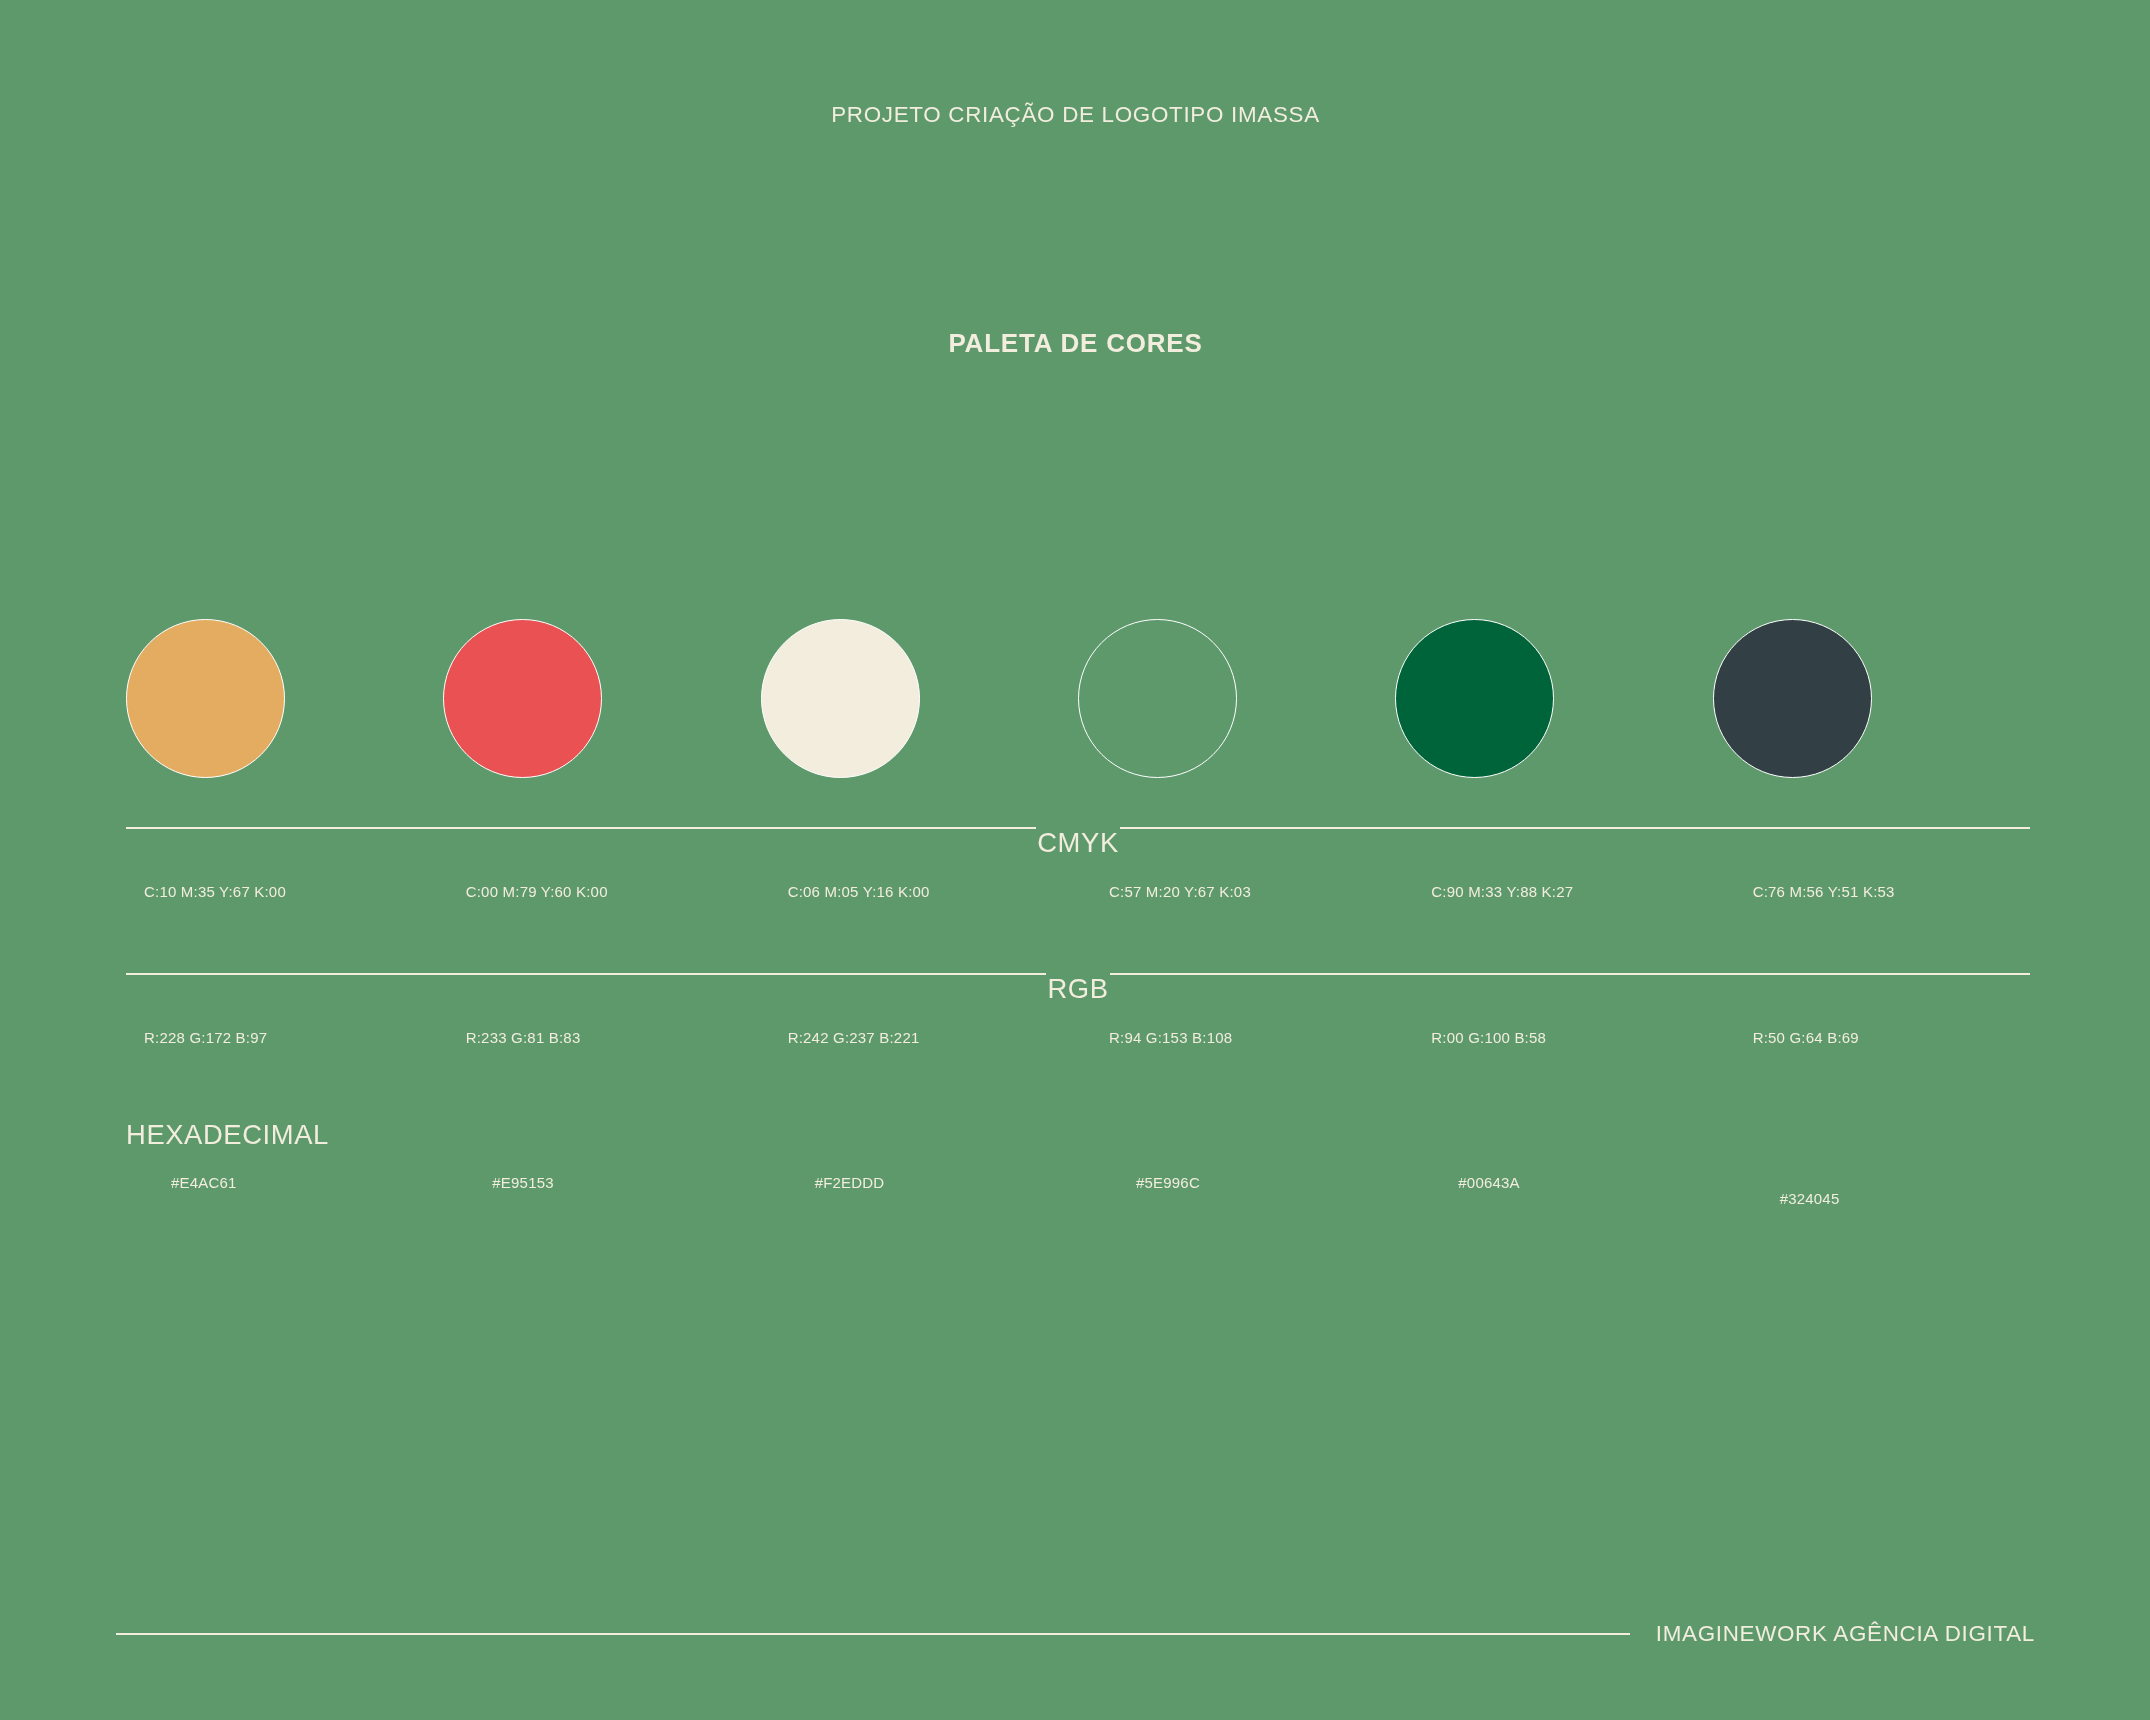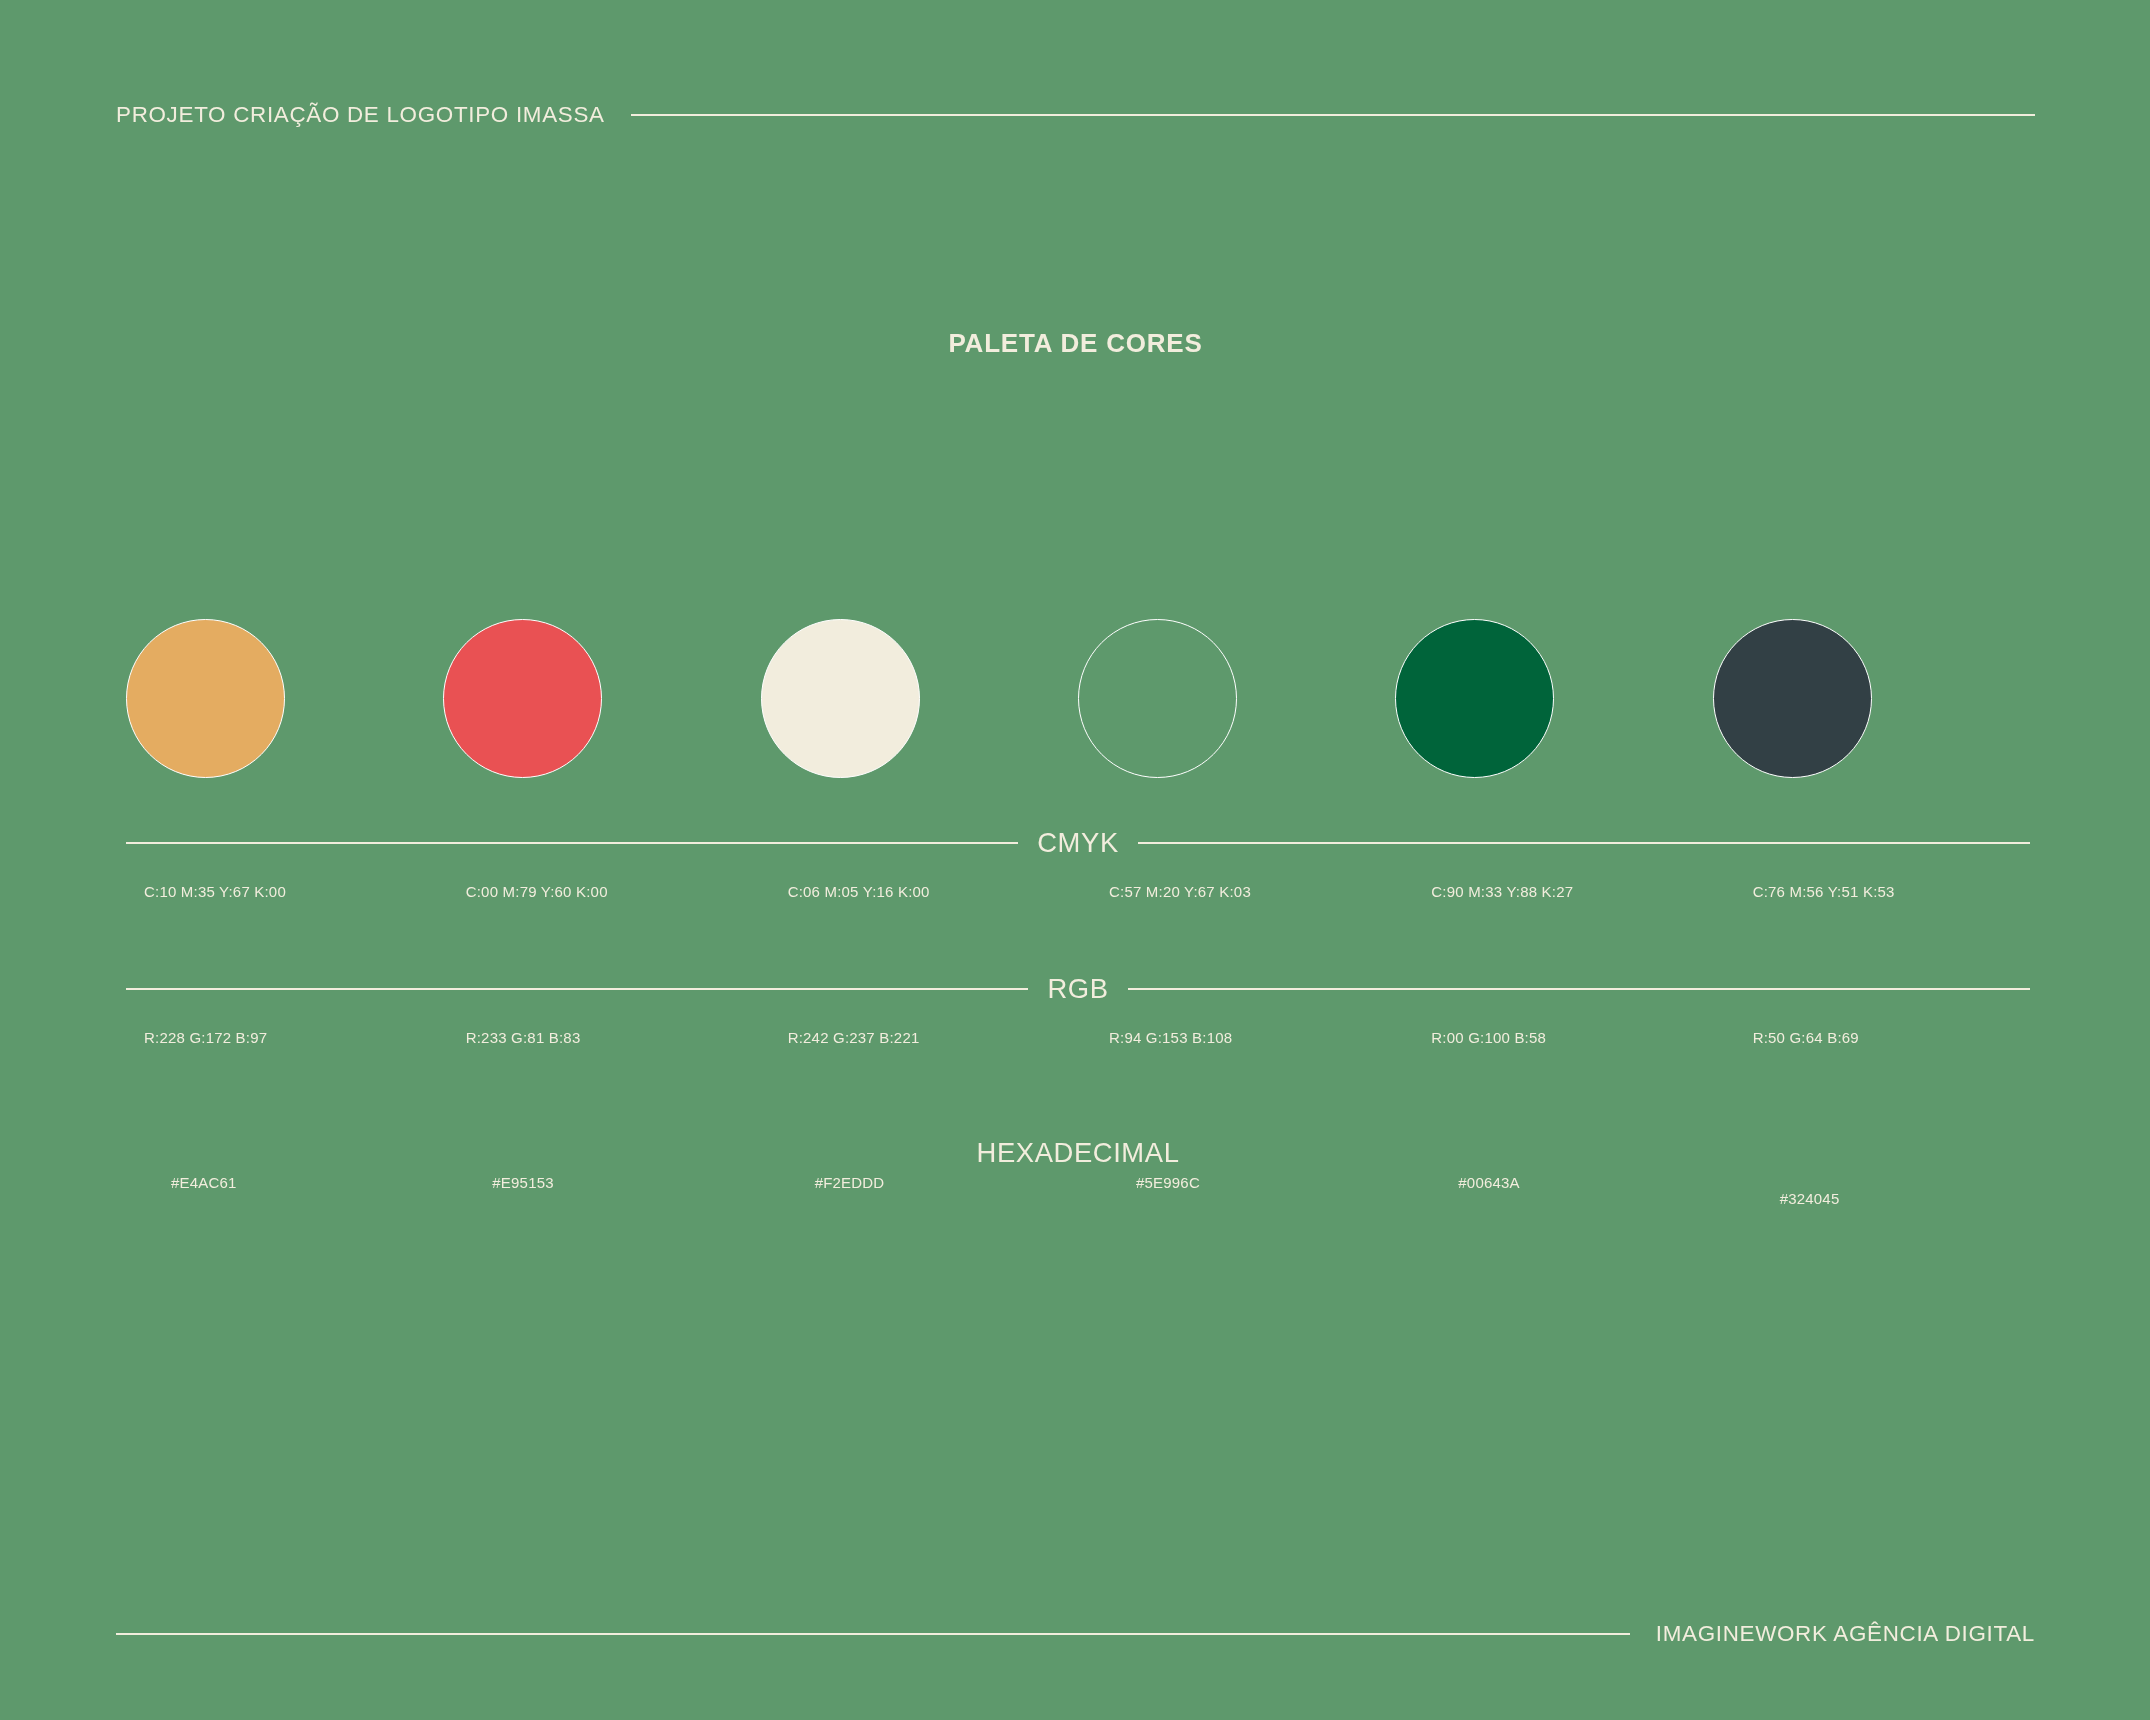--- a/index.html
+++ b/index.html
@@ -19,20 +19,21 @@
 
   
   .header {
     position: absolute;
     top: 102px;
     left: 116px;
     right: 116px;
     display: flex;
     align-items: center;
     gap: 26px;
+    flex-direction: column;
   }
   .header-title {
     font-size: 22.4px;
     letter-spacing: 0.7px;
     white-space: nowrap;
     font-weight: 400;
     color: #F2EDDD;
   }
   .header-rule {
     flex: 1;
@@ -72,22 +73,21 @@
     border-radius: 50%;
     border: 1.7px solid #FFFFFF;
   }
 
   
   .section-divider {
     position: absolute;
     left: 126px;
     width: 1904px;
     display: flex;
-    align-items: center;
-    gap: 19px;
+    gap: 1px;
   }
   .divider-line {
     flex: 1;
     height: 2.2px;
     background: #F2EDDD;
   }
   .divider-label {
     font-size: 27.4px;
     font-weight: 400;
     letter-spacing: 0.6px;

